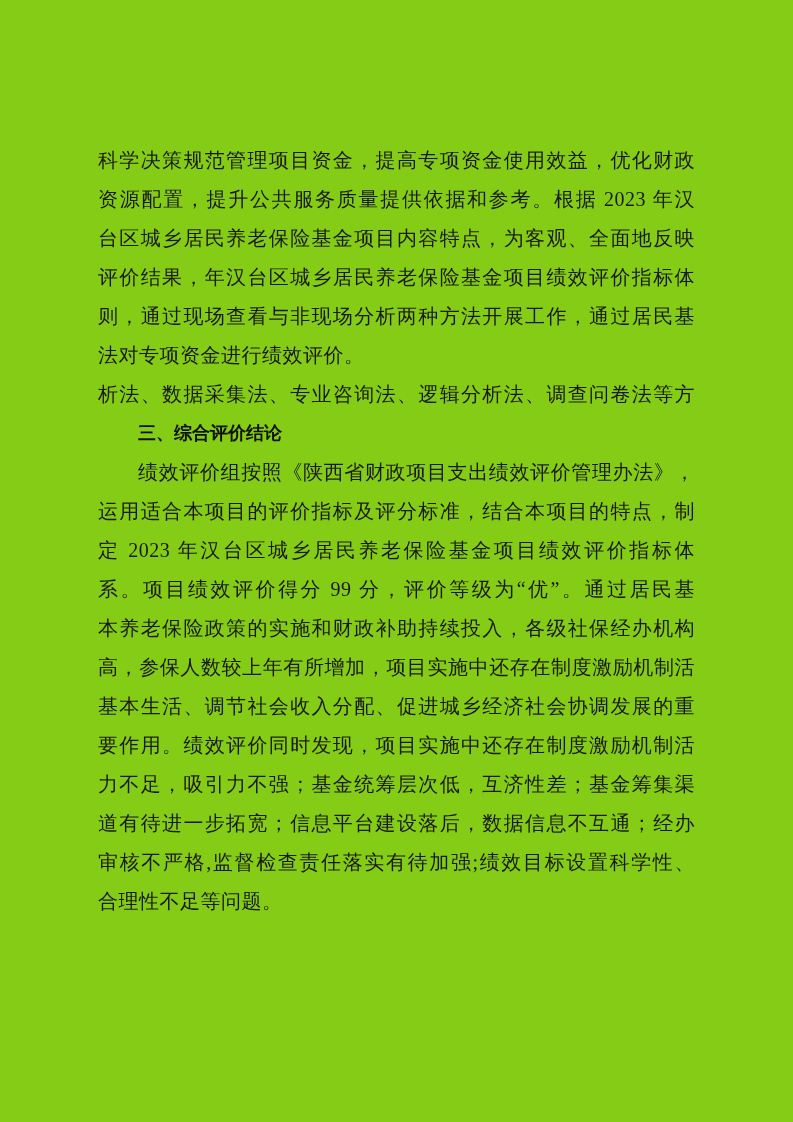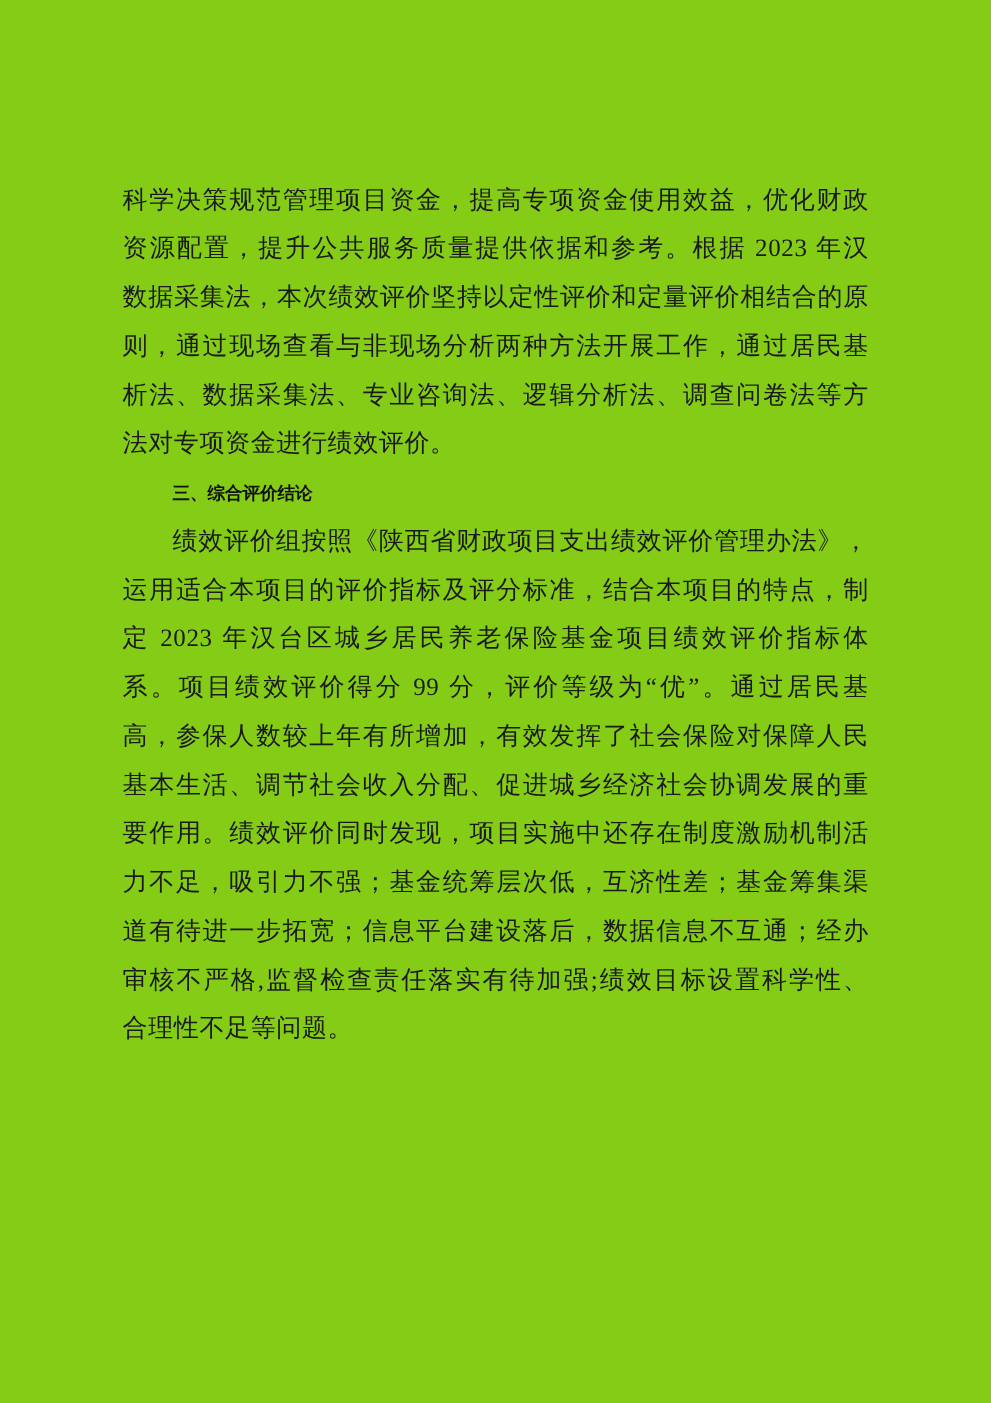--- a/index.html
+++ b/index.html
@@ -35,51 +35,53 @@
   .line.para-end {
     text-align: left;
     text-align-last: left;
   }
   .line.indent {
     text-indent: 40px;
   }
   .heading {
     height: 39px;
     line-height: 39px;
-    font-size: 14px;
+    font-size: 18px;
     font-weight: 700;
     font-family: "Liberation Sans", "DejaVu Sans", sans-serif;
     text-indent: 40px;
     text-align: center;
     text-align-last: left;
     overflow: hidden;
     white-space: nowrap;
     color: #111111;
   }
 </style>
 </head>
 <body>
 
 <div class="page">
   <div class="content">
 
     <div class="line">科学决策规范管理项目资金，提高专项资金使用效益，优化财政</div>
     <div class="line">资源配置，提升公共服务质量提供依据和参考。根据 2023 年汉</div>
-    <div class="line">数据采集法，本次绩效评价坚持以定性评价和定量评价相结合的原</div>
+    <div class="line">台区城乡居民养老保险基金项目内容特点，为客观、全面地反映</div>
+    <div class="line">评价结果，年汉台区城乡居民养老保险基金项目绩效评价指标体</div>
     <div class="line">则，通过现场查看与非现场分析两种方法开展工作，通过居民基</div>
+    <div class="line para-end">法对专项资金进行绩效评价。</div>
     <div class="line">析法、数据采集法、专业咨询法、逻辑分析法、调查问卷法等方</div>
-    <div class="line para-end">法对专项资金进行绩效评价。</div>
 
     <div class="heading">三、综合评价结论</div>
 
     <div class="line indent">绩效评价组按照《陕西省财政项目支出绩效评价管理办法》，</div>
     <div class="line">运用适合本项目的评价指标及评分标准，结合本项目的特点，制</div>
     <div class="line">定 2023 年汉台区城乡居民养老保险基金项目绩效评价指标体</div>
     <div class="line">系。项目绩效评价得分 99 分，评价等级为“优”。通过居民基</div>
-    <div class="line">高，参保人数较上年有所增加，有效发挥了社会保险对保障人民</div>
+    <div class="line">本养老保险政策的实施和财政补助持续投入，各级社保经办机构</div>
+    <div class="line">高，参保人数较上年有所增加，项目实施中还存在制度激励机制活</div>
     <div class="line">基本生活、调节社会收入分配、促进城乡经济社会协调发展的重</div>
     <div class="line">要作用。绩效评价同时发现，项目实施中还存在制度激励机制活</div>
     <div class="line">力不足，吸引力不强；基金统筹层次低，互济性差；基金筹集渠</div>
     <div class="line">道有待进一步拓宽；信息平台建设落后，数据信息不互通；经办</div>
     <div class="line">审核不严格,监督检查责任落实有待加强;绩效目标设置科学性、</div>
     <div class="line para-end">合理性不足等问题。</div>
 
   </div>
 </div>
 

